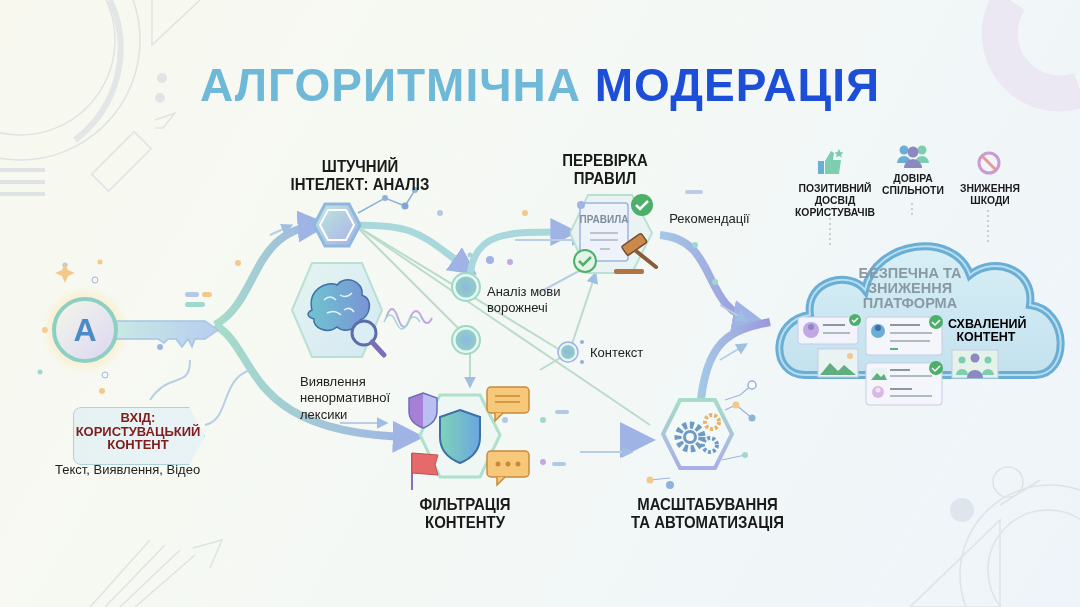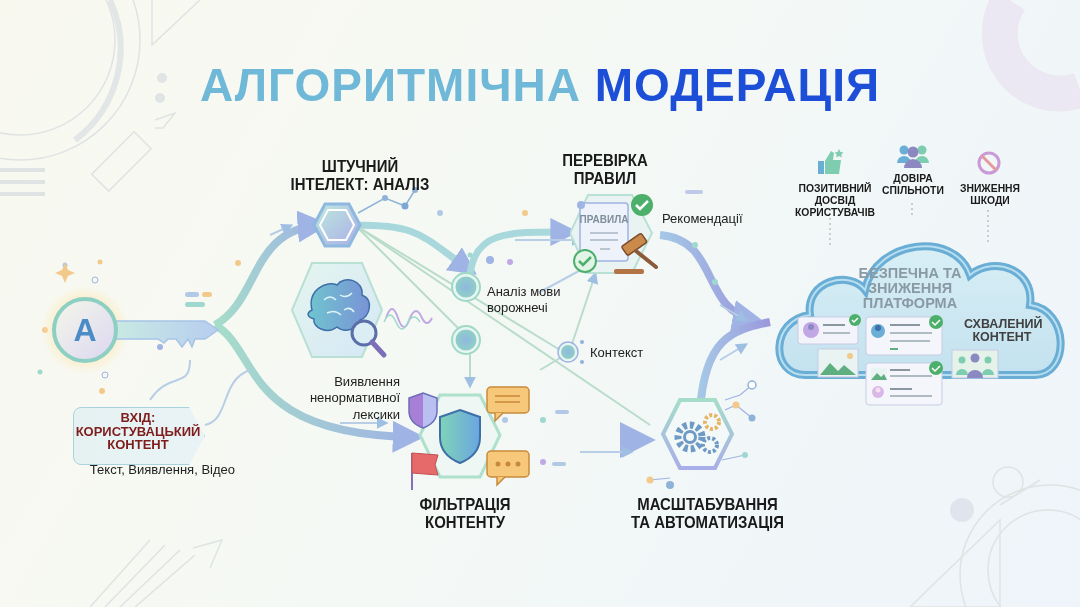--- a/index.html
+++ b/index.html
@@ -11,31 +11,31 @@
   .abs { position:absolute; }
   svg.layer { position:absolute; left:0; top:0; }
   .title {
     position:absolute; left:0; width:1080px; top:58px; text-align:center;
     font-family:"Liberation Sans", sans-serif; font-weight:bold; font-size:46px;
     letter-spacing:1px;
   }
   .title .t1 { color:#6fb8d8; }
   .title .t2 { color:#1d4ed8; }
   .lbl-bold { position:absolute; font-weight:bold; color:#1a1a1a; text-align:center; line-height:1.05; font-size:17px; transform:scaleX(0.88); transform-origin:center; }
-  .lbl { position:absolute; color:#222; text-align:right; font-size:13.5px; line-height:1.25; }
+  .lbl { position:absolute; color:#222; text-align:left; font-size:13.5px; line-height:1.25; }
   .small-bold { position:absolute; font-weight:bold; color:#1a1a1a; text-align:center; font-size:11.5px; line-height:1.05; transform:scaleX(0.9); }
   .input-tag {
     position:absolute; left:73px; top:407px; width:130px; height:56px;
     background:linear-gradient(90deg,#e6f2f2,#e9f3f6);
     border:1.5px solid #a9d3dc; border-radius:8px 0 0 8px;
     clip-path: polygon(0 0, 88% 0, 100% 50%, 88% 100%, 0 100%);
   }
   .input-tag-text { position:absolute; left:73px; top:411px; width:130px; font-weight:bold; font-size:13px; line-height:1.05; text-align:center; color:#7f1d1d; }
   .cloud-title { position:absolute; left:840px; top:266px; width:140px; text-align:center; font-weight:bold; font-size:14.5px; line-height:1.05; color:#8a9aa5; }
-  .approved { position:absolute; left:948px; top:318px; width:76px; text-align:center; font-weight:bold; font-size:12.5px; line-height:1.05; color:#404040;margin-left:16px; }
+  .approved { position:absolute; left:948px; top:318px; width:76px; text-align:center; font-weight:bold; font-size:12.5px; line-height:1.05; color:#000000; }
 </style>
 </head>
 <body>
 
 <svg class="layer" width="1080" height="607">
   <g fill="none" stroke="#dfe3e3" stroke-width="1.5">
     <circle cx="20" cy="40" r="95"></circle>
     <circle cx="20" cy="40" r="120"></circle>
     <path d="M110 0 A115 115 0 0 1 75 140" stroke="#e3e6e6" stroke-width="6"></path>
     <polyline points="152,0 152,45 200,0"></polyline>
@@ -266,21 +266,21 @@
   <circle cx="72" cy="12" r="11" fill="#4caf6a"></circle>
   <path d="M66 12 l4 4 l8 -8" fill="none" stroke="#fff" stroke-width="2.5"></path>
   <circle cx="15" cy="68" r="11" fill="#e2f4e6" stroke="#4caf6a" stroke-width="2"></circle>
   <path d="M9 68 l4 4 l8 -8" fill="none" stroke="#4caf6a" stroke-width="2.5"></path>
   <g>
     <rect x="52" y="46" width="24" height="11" rx="2" fill="#c98a4b" stroke="#7a4a2a" stroke-width="1.5" transform="rotate(-35 64 51)"></rect>
     <line x1="66" y1="58" x2="86" y2="74" stroke="#8a5a3a" stroke-width="4" stroke-linecap="round"></line>
     <rect x="44" y="76" width="30" height="5" rx="2" fill="#b27444"></rect>
   </g>
 </svg>
-<div class="lbl" style="left:662px;top:211px;width:95px;font-size:13px;text-align:left;">Рекомендації</div>
+<div class="lbl" style="left:662px;top:211px;width:95px;font-size:13px;text-align:center;">Рекомендації</div>
 
 <svg class="abs" style="left:405px;top:385px" width="130" height="110" viewBox="0 0 130 110">
   <defs>
       <linearGradient id="gShield" x1="0" x2="1">
         <stop offset="0" stop-color="#7fd3b8"></stop>
         <stop offset="1" stop-color="#6aa6e0"></stop>
       </linearGradient>
   <linearGradient id="gShield2" x1="0" x2="1">
         <stop offset="0" stop-color="#a77fd6"></stop>
         <stop offset="0.5" stop-color="#a77fd6"></stop>

